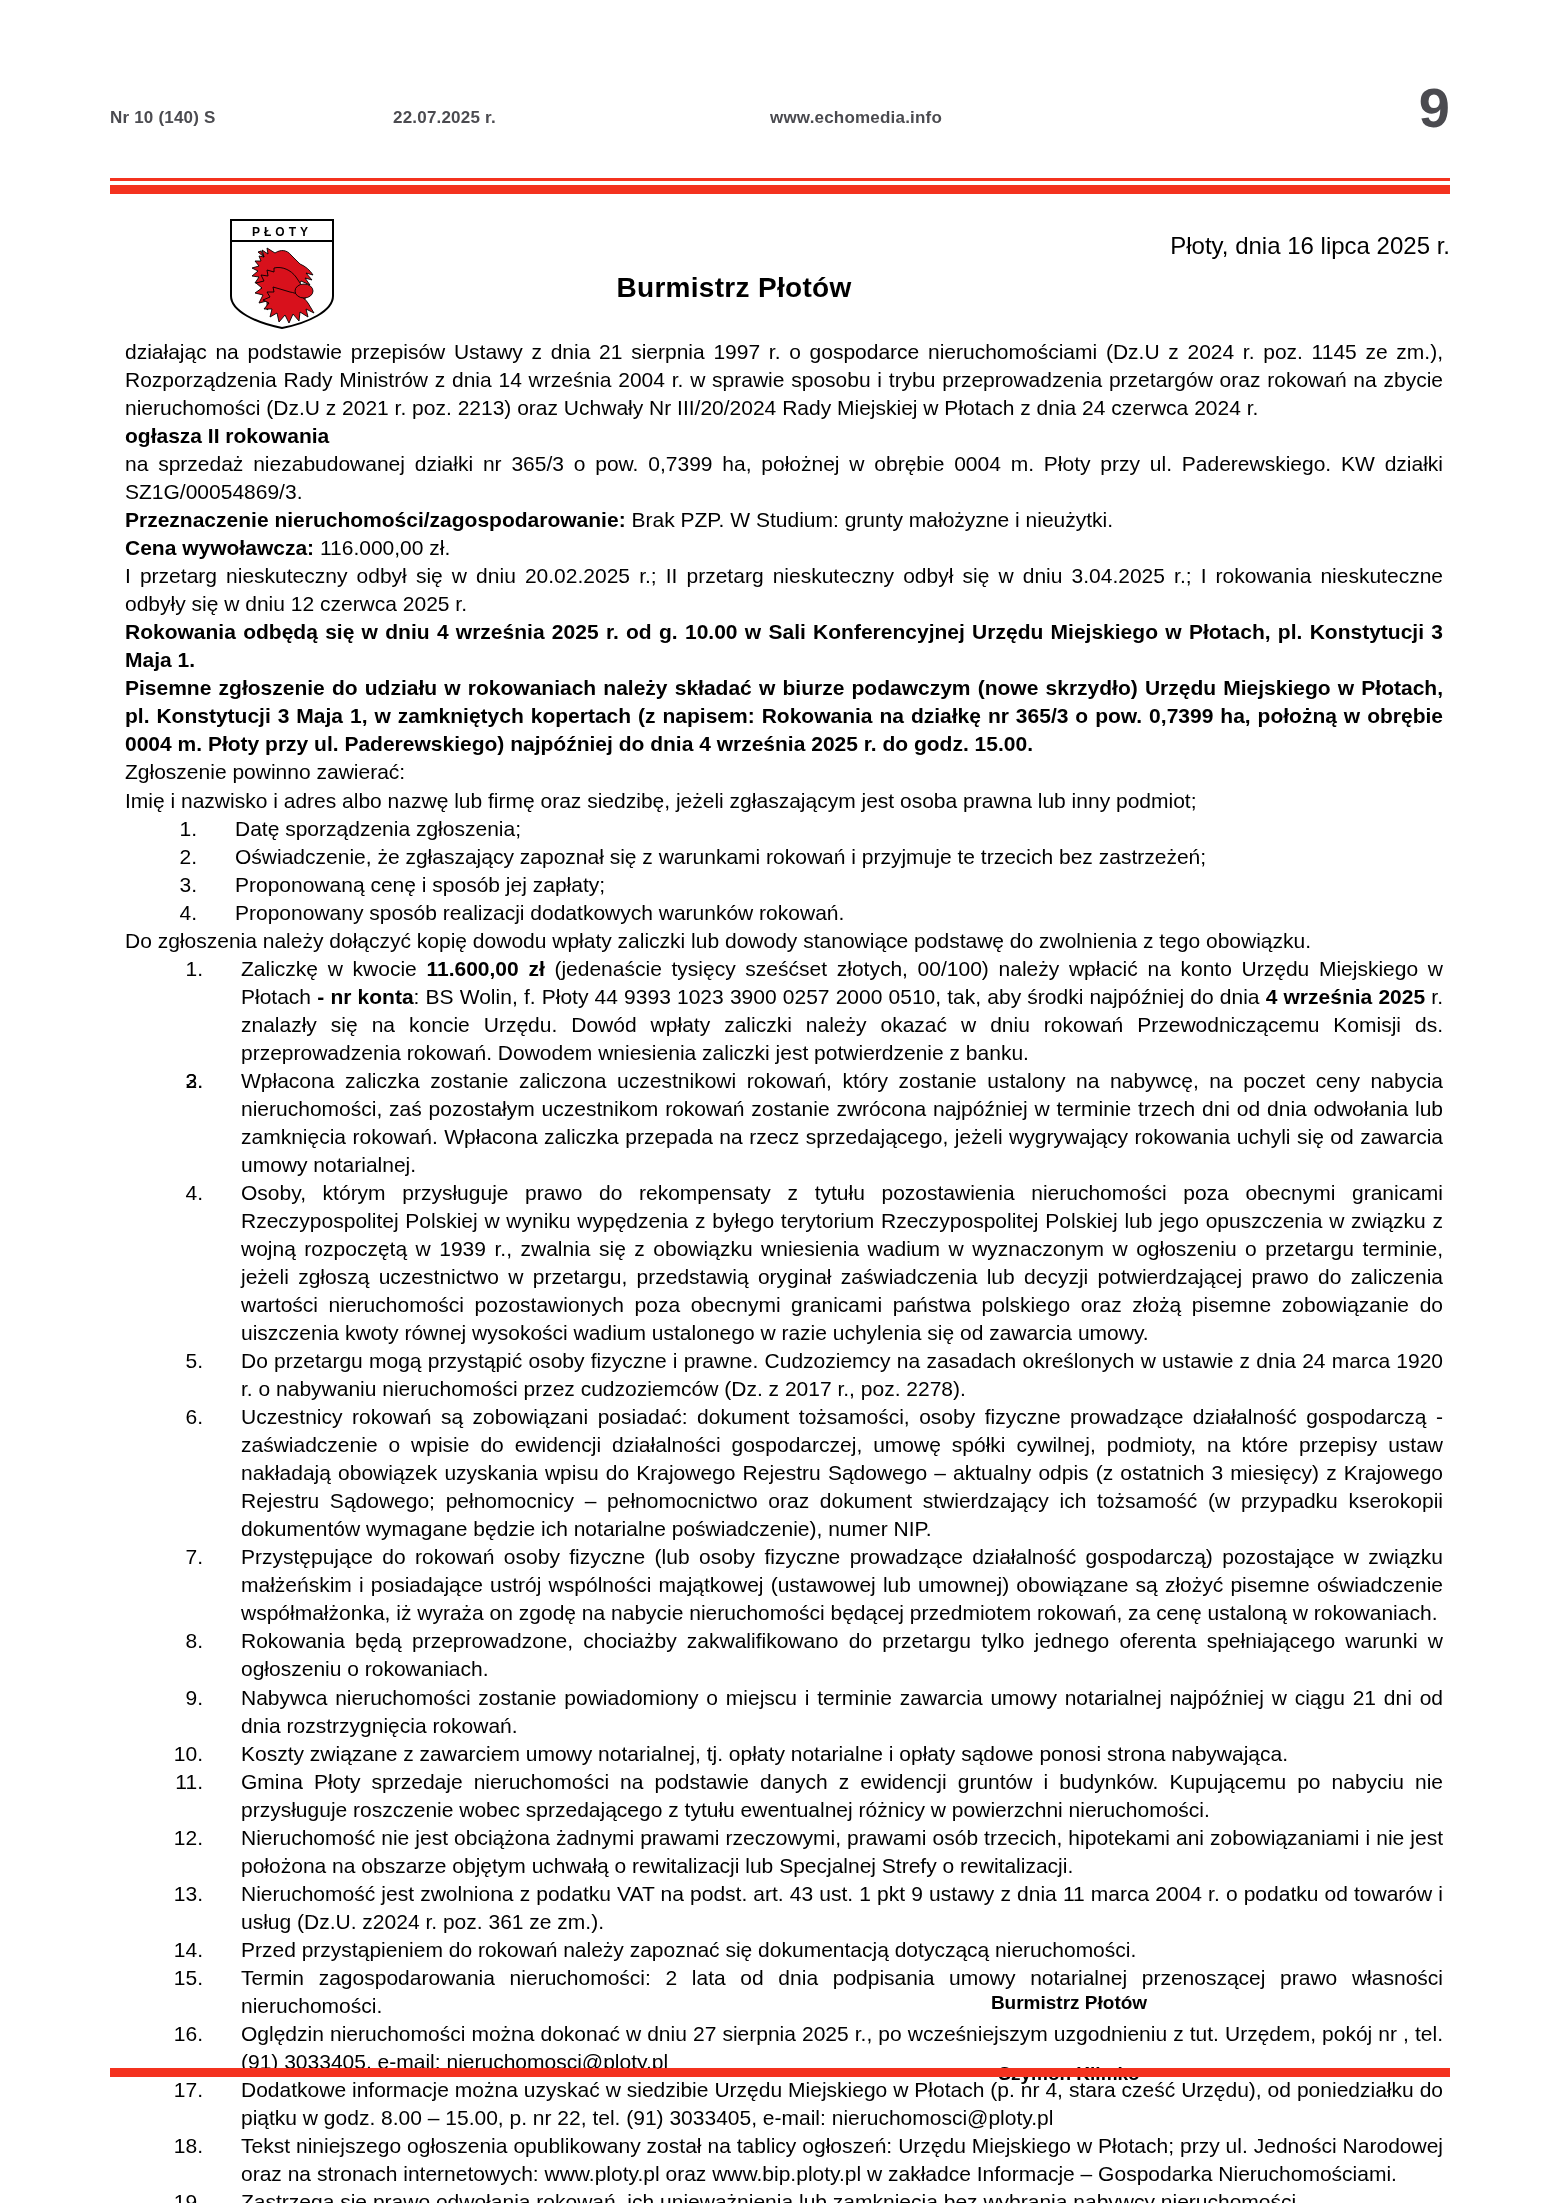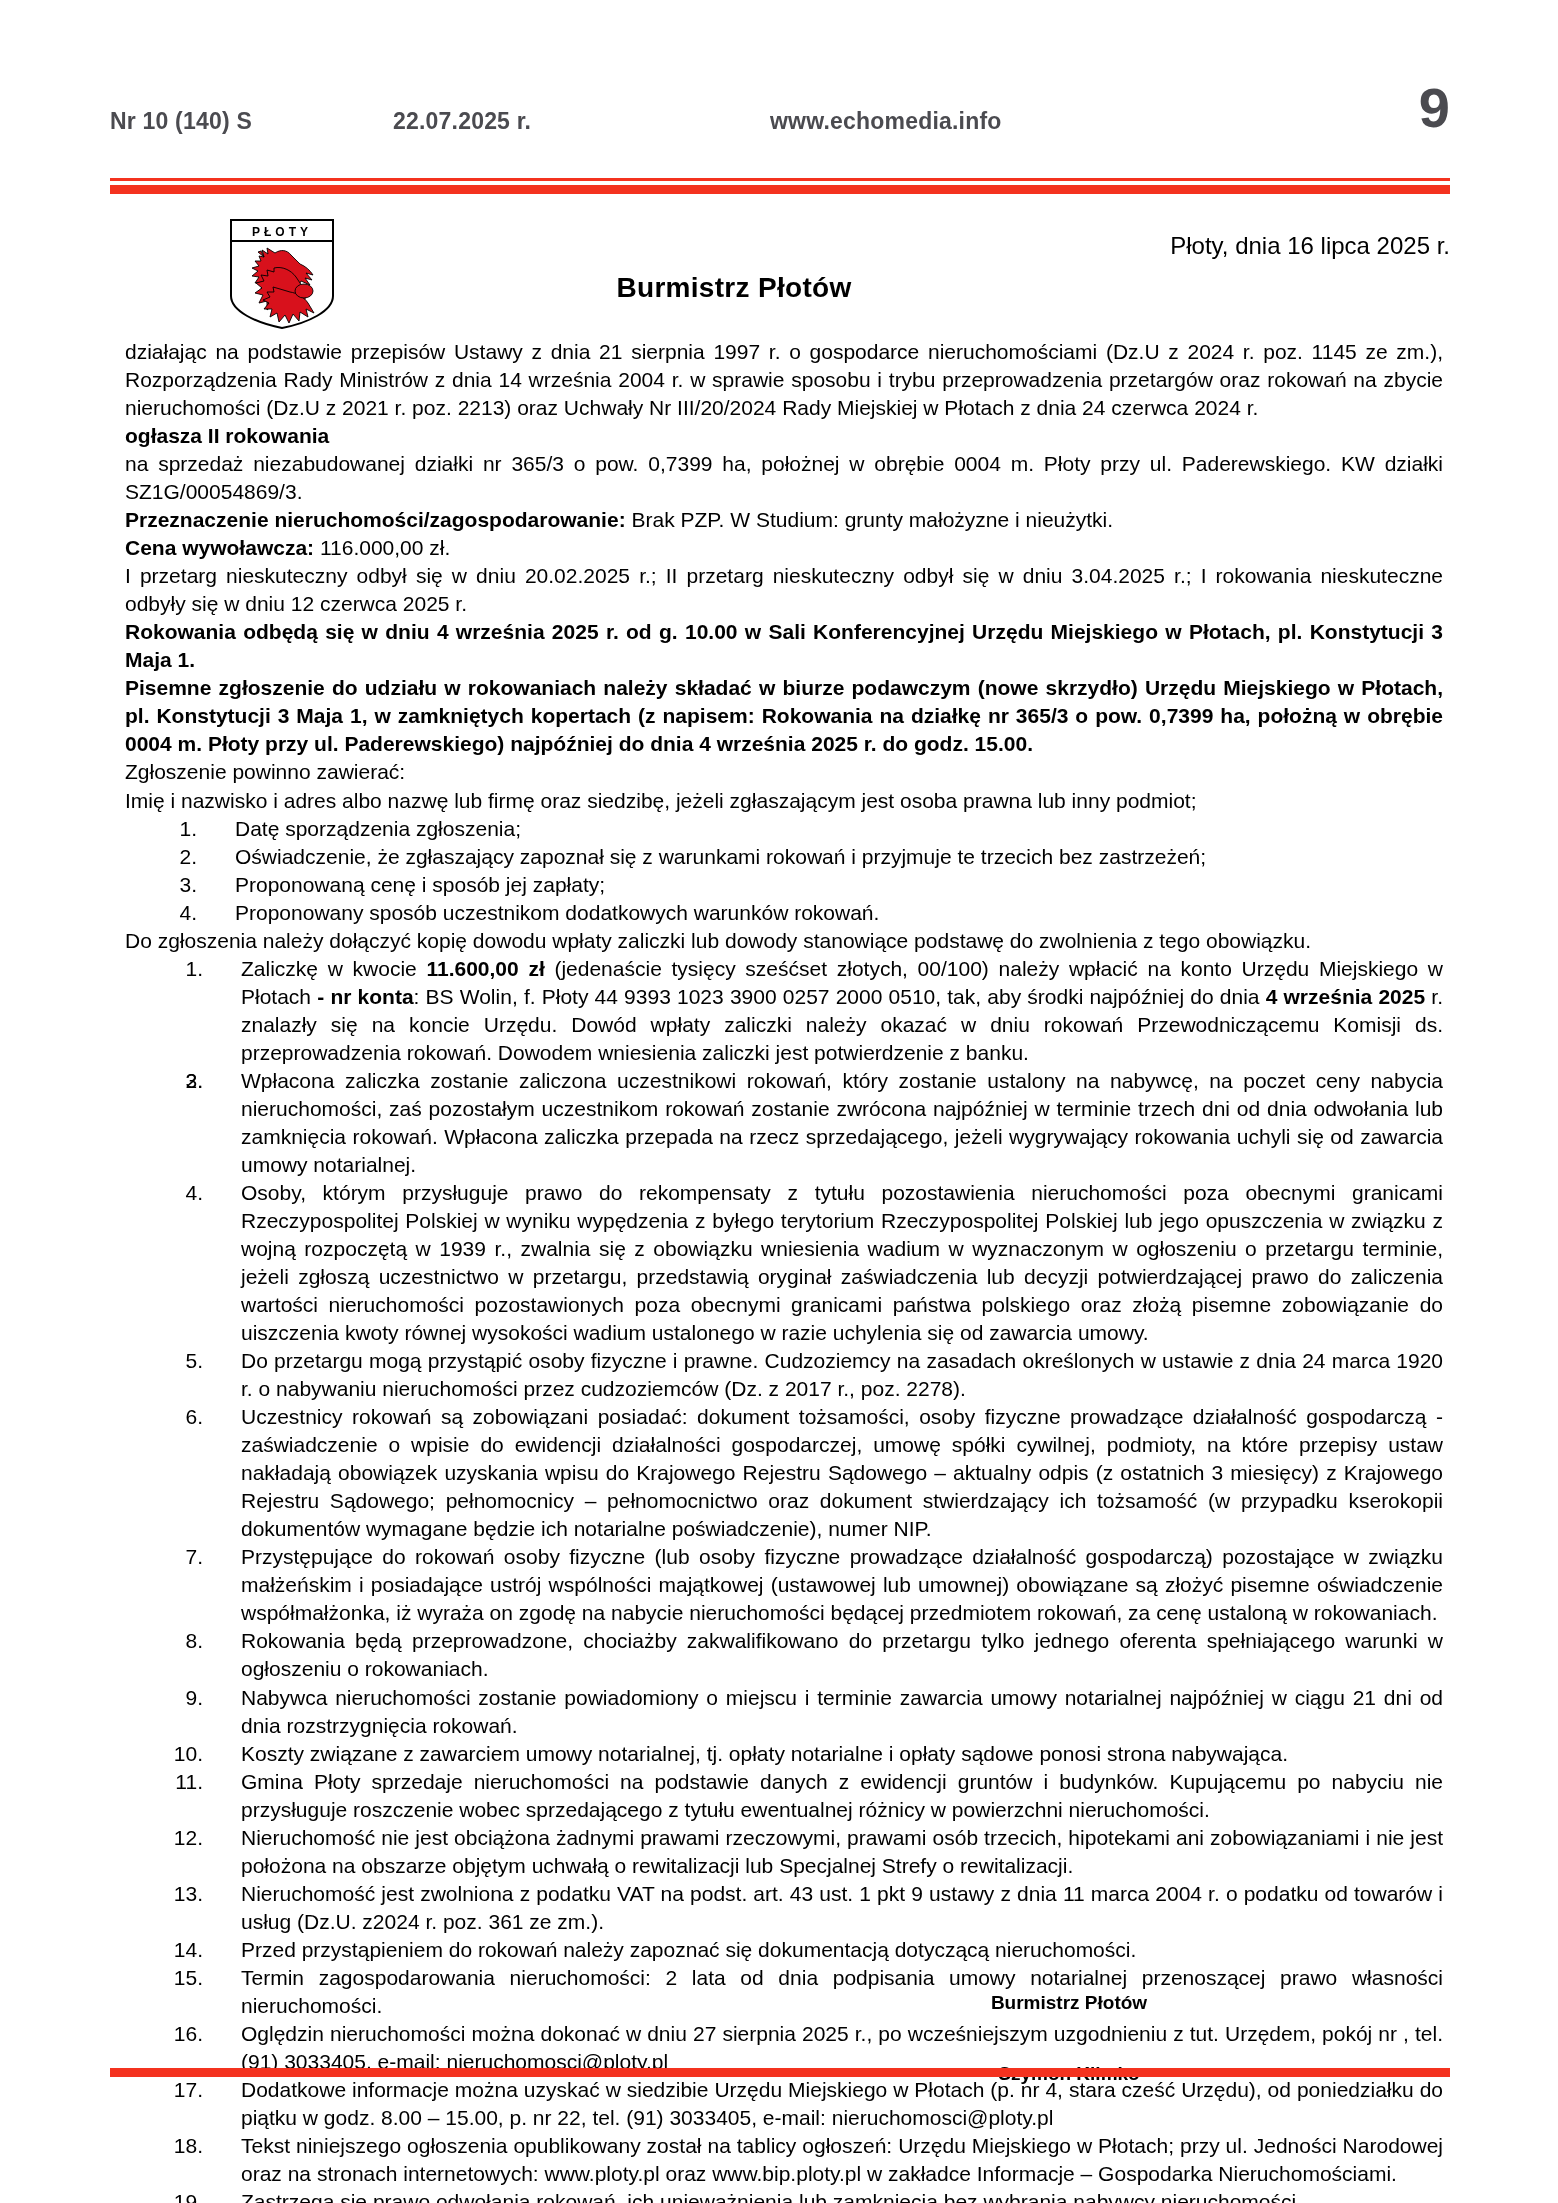--- a/index.html
+++ b/index.html
@@ -26,21 +26,21 @@
   
   .masthead {
     position: absolute;
     left: 110px;
     top: 108px;
     width: 1340px;
     height: 40px;
   }
   .masthead .mh-item {
     position: absolute;
-    font-size: 23px;
+    font-size: 17px;
     font-weight: bold;
     color: #4b4b50;
     letter-spacing: 0.2px;
     white-space: nowrap;
     text-align: right;
   }
   .mh-issue  { left: 0px;   top: 0px; }
   .mh-date   { left: 283px; top: 0px; }
   .mh-site   { left: 660px; top: 0px; }
   .mh-page {
@@ -228,21 +228,21 @@
     <p class="bold-block">Pisemne zgłoszenie do udziału w rokowaniach należy składać w biurze podawczym (nowe skrzydło) Urzędu Miejskiego w Płotach, pl. Konstytucji 3 Maja 1, w zamkniętych kopertach (z napisem: Rokowania na działkę nr 365/3 o pow. 0,7399 ha, położną w obrębie 0004 m. Płoty przy ul. Paderewskiego) najpóźniej do dnia 4 września 2025 r. do godz. 15.00.</p>
 
     <p class="p-left">Zgłoszenie powinno zawierać:</p>
 
     <p class="p-left">Imię i nazwisko i adres albo nazwę lub firmę oraz siedzibę, jeżeli zgłaszającym jest osoba prawna lub inny podmiot;</p>
 
     <ol class="num indent-a">
       <li><span class="marker">1.</span><span>Datę sporządzenia zgłoszenia;</span></li>
       <li><span class="marker">2.</span><span>Oświadczenie, że zgłaszający zapoznał się z warunkami rokowań i przyjmuje te trzecich bez zastrzeżeń;</span></li>
       <li><span class="marker">3.</span><span>Proponowaną cenę i sposób jej zapłaty;</span></li>
-      <li><span class="marker">4.</span><span>Proponowany sposób uczestnikom dodatkowych warunków rokowań.</span></li>
+      <li><span class="marker">4.</span><span>Proponowany sposób realizacji dodatkowych warunków rokowań.</span></li>
     </ol>
 
     <p class="p-left">Do zgłoszenia należy dołączyć kopię dowodu wpłaty zaliczki lub dowody stanowiące podstawę do zwolnienia z tego obowiązku.</p>
 
     <ol class="num indent-b">
 
       <li>
         <span class="marker">1.</span><span>Zaliczkę w kwocie </span><span class="b">11.600,00 zł</span><span> (jedenaście tysięcy sześćset złotych, 00/100) należy wpłacić na konto Urzędu Miejskiego w Płotach </span><span class="b">- nr konta</span><span>: BS Wolin, f. Płoty 44 9393 1023 3900 0257 2000 0510, tak, aby środki najpóźniej do dnia </span><span class="b">4 września 2025</span><span> r. znalazły się na koncie Urzędu. Dowód wpłaty zaliczki należy okazać w dniu rokowań Przewodniczącemu Komisji ds. przeprowadzenia rokowań. Dowodem wniesienia zaliczki jest potwierdzenie z banku.</span>
       </li>
 

